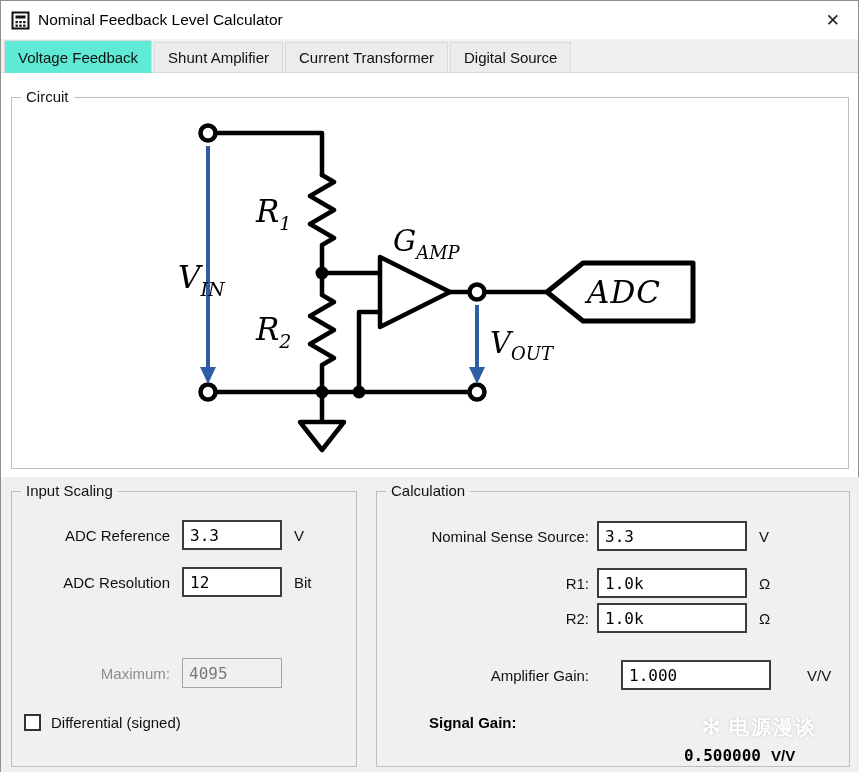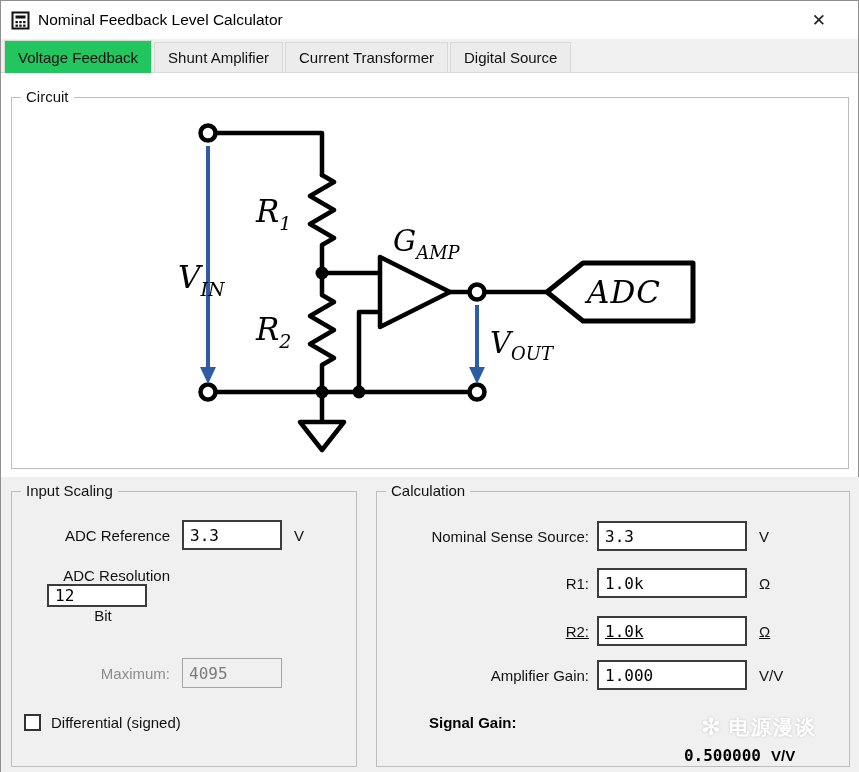--- a/index.html
+++ b/index.html
@@ -4,29 +4,29 @@
 <style>
   html,body { margin:0; padding:0; }
   body {
     width:859px; height:772px; position:relative; overflow:hidden;
     font-family:"Liberation Sans","DejaVu Sans",sans-serif;
     background:#f0f0f0;
   }
   .window { position:absolute; inset:0; border:1px solid #8f8f8f; box-sizing:border-box; background:#f0f0f0; }
 
   
-  .titlebar { height:38px; background:#ffffff; display:flex; align-items:center; padding:0 28px 0 10px; }
+  .titlebar { height:38px; background:#ffffff; display:flex; align-items:center; padding:0 14px 0 10px; }
   .app-icon { width:19px; height:19px; flex:0 0 auto; }
   .title-text { font-size:15.5px; color:#000; margin-left:8px; }
   .close-btn { margin-left:auto; font-size:17px; color:#222; line-height:1; padding:2px 4px; cursor:default; }
 
   
   .tabstrip { display:flex; align-items:flex-end; height:33px; padding-left:3px; background:#f0f0f0; border-bottom:1px solid #d9d9d9; position:relative; }
   .tab { font-size:15px; color:#111; padding:6px 13px; background:#ececec; border:1px solid #d9d9d9; border-bottom:none; margin-right:2px; white-space:nowrap; }
-  .tab.active { background:#22c55e; padding-top:8px; margin-bottom:-1px; padding-bottom:7px; position:relative; z-index:2; }
+  .tab.active { background:#5eead4; padding-top:8px; margin-bottom:-1px; padding-bottom:7px; position:relative; z-index:2; }
 
   
   .tabpage { position:relative; background:#ffffff; height:497px; }
   .groupbox { position:absolute; border:1px solid #bdbdbd; box-sizing:border-box; }
   .groupbox .legend { position:absolute; top:-10px; left:9px; padding:0 5px; font-size:15px; color:#111; }
   .circuit-group { left:10px; top:24px; width:838px; height:372px; }
   .circuit-group .legend { background:#ffffff; }
   .circuit-svg { position:absolute; left:0; top:2px; }
   .clabel { font-family:"DejaVu Serif","Liberation Serif",serif; font-style:italic; fill:#000; }
 
@@ -143,21 +143,21 @@
 
     <div class="groupbox input-scaling-group">
       <span class="legend">Input Scaling</span>
 
       <div class="frow" style="top:28px;">
         <span class="flabel is-label">ADC Reference</span>
         <input class="field w100" value="3.3" style="">
         <span class="funit">V</span>
       </div>
 
-      <div class="frow" style="top:75px;flex-direction:column;">
+      <div class="frow" style="top:75px;">
         <span class="flabel is-label">ADC Resolution</span>
         <input class="field w100" value="12" style="">
         <span class="funit">Bit</span>
       </div>
 
 
       <div class="frow" style="top:166px;">
         <span class="flabel is-label dim">Maximum:</span>
         <input class="field w100" disabled="" value="4095" style="">
       </div>
@@ -176,27 +176,27 @@
         <input class="field w150" value="3.3" style="">
         <span class="funit">V</span>
       </div>
 
       <div class="frow" style="top:76px;">
         <span class="flabel calc-label">R1:</span>
         <input class="field w150" value="1.0k" style="">
         <span class="funit">Ω</span>
       </div>
 
-      <div class="frow" style="top:124px;text-decoration:underline;">
+      <div class="frow" style="top:111px;">
         <span class="flabel calc-label">R2:</span>
         <input class="field w150" value="1.0k" style="">
         <span class="funit">Ω</span>
       </div>
 
-      <div class="frow" style="top:168px;">
+      <div class="frow" style="top:168px;gap:24px;">
         <span class="flabel calc-label">Amplifier Gain:</span>
         <input class="field w150" value="1.000" style="">
         <span class="funit">V/V</span>
       </div>
 
       <span class="sg-label">Signal Gain:</span>
       <div class="sg-row">
         <span class="sg-value">0.500000</span>
         <span class="sg-unit">V/V</span>
       </div>

